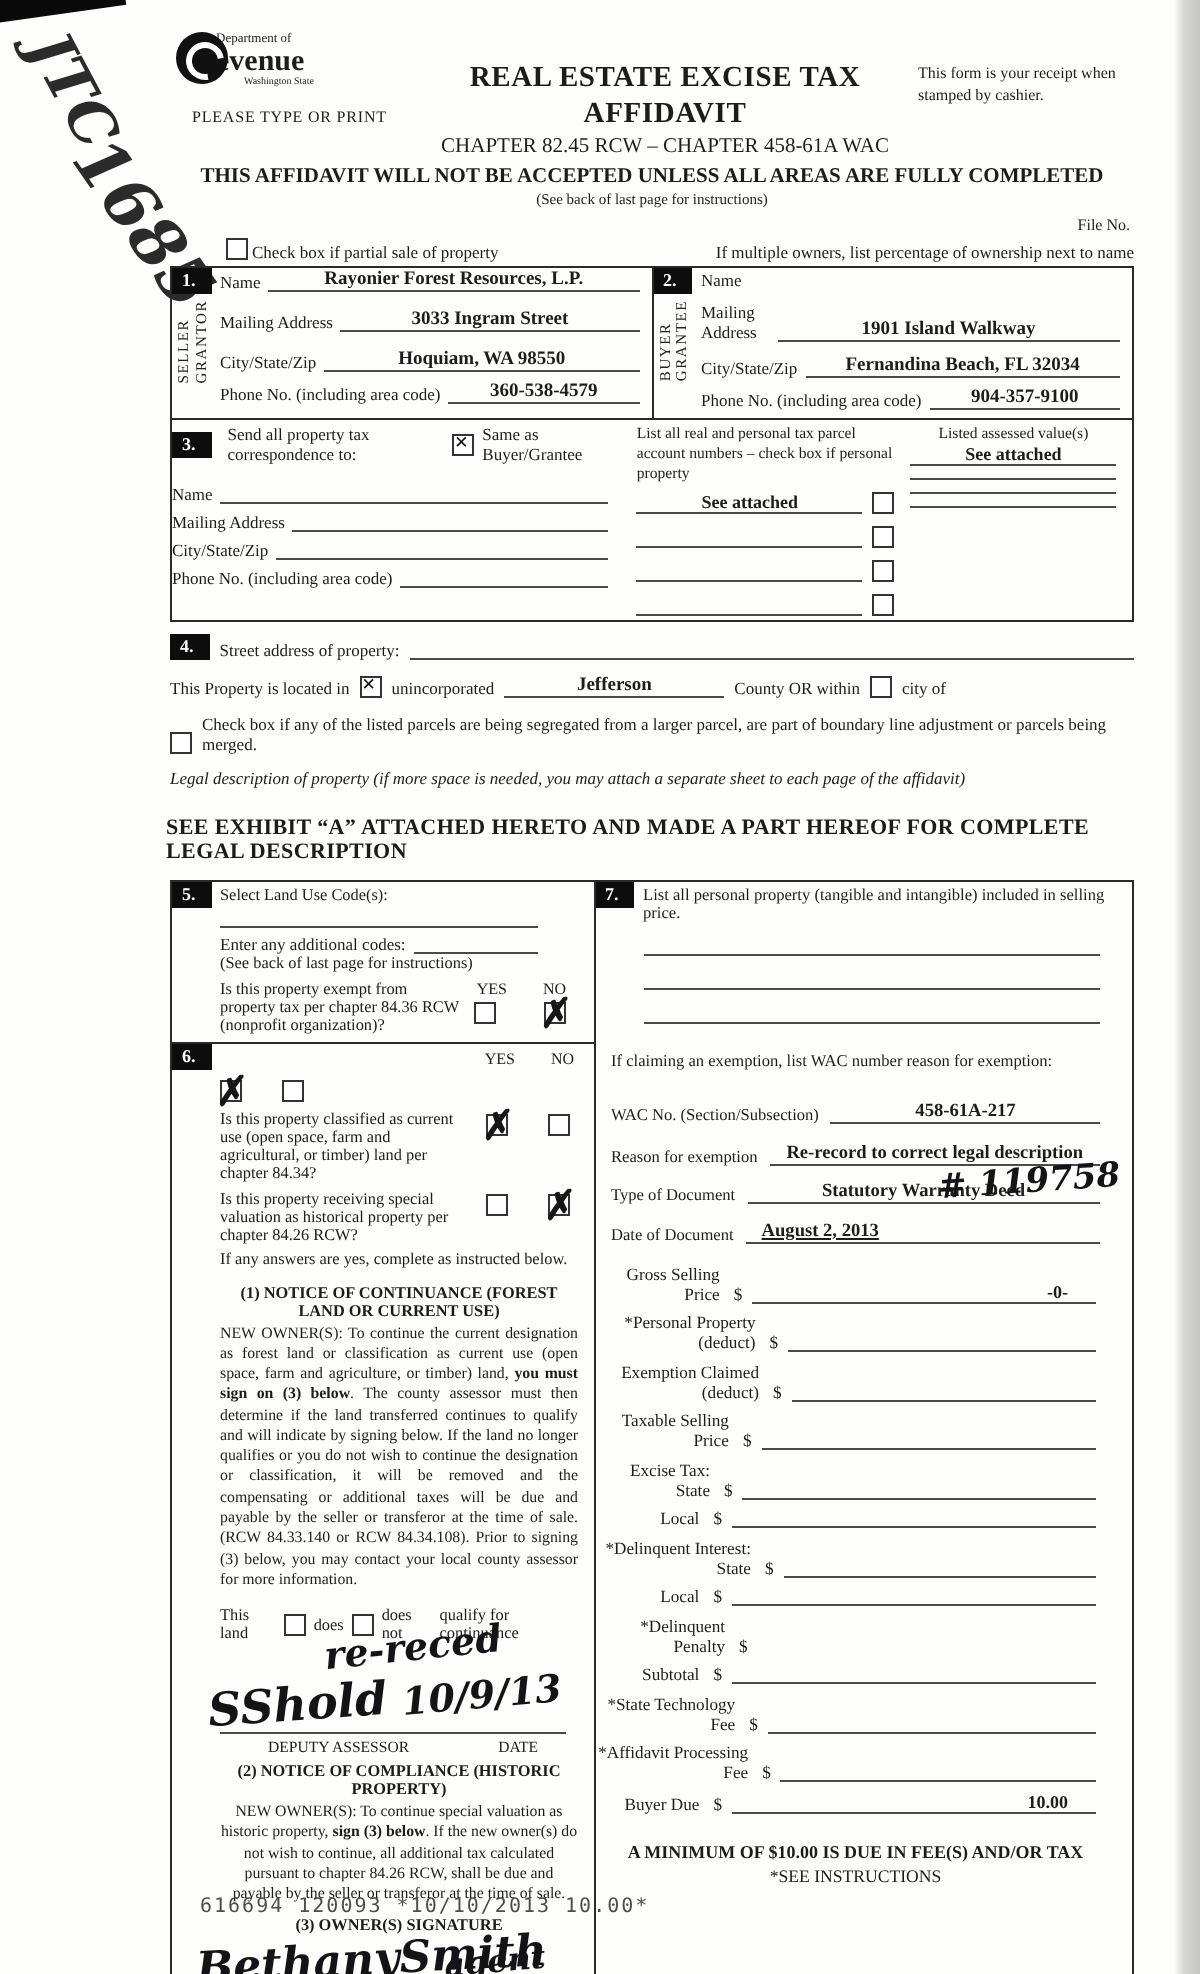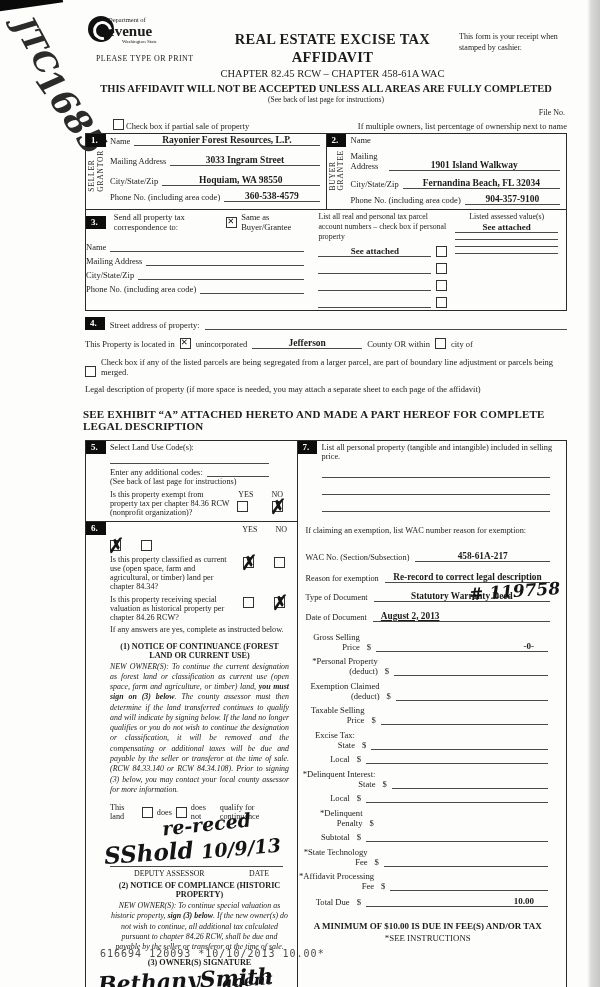--- a/index.html
+++ b/index.html
@@ -70,21 +70,21 @@
   .lcol{width:213px;flex:none;}
   .rcol{flex:1;border:1.5px solid #2a2a2a;margin-left:-1.5px;padding:2px 8px 4px 0;position:relative;}
   .box5,.box6{border:1.5px solid #2a2a2a;position:relative;padding:2px 8px 4px 24px;font-size:8.2px;}
   .box5 .badge,.box6 .badge,.rcol .badge{position:absolute;left:0;top:0;}
   .box6{border-top:none;}
   .yn{display:flex;gap:18px;font-size:8px;justify-content:flex-end;margin-right:2px;}
   .qrow{display:flex;margin-top:4px;}
   .qtxt{flex:1;padding-right:6px;}
   .qboxes{display:flex;gap:20px;align-items:flex-start;padding-top:2px;margin-right:4px;}
   .noticehdr{text-align:center;font-weight:bold;font-size:8.2px;margin-top:8px;}
-  .para{font-size:7.9px;text-align:justify;line-height:1.3;margin-top:2px;font-style:italic;}
+  .para{font-size:7.9px;text-align:justify;line-height:1.3;margin-top:2px;}
   .center{text-align:center;}
   .sigzone{position:relative;height:58px;}
   .sigline2{position:absolute;bottom:12px;left:0;right:6px;border-bottom:1px solid #4a4a48;}
   .deplbls{position:absolute;bottom:1px;left:0;right:6px;display:flex;justify-content:space-between;font-size:7.8px;}
   .ownsig{position:relative;height:54px;}
   
   .r7{padding-left:24px;font-size:8.3px;}
   .rline{border-bottom:1px solid #4a4a48;height:12px;margin:4px 8px 0 0;}
   .wacrow{display:flex;align-items:flex-end;margin-top:7px;padding-left:8px;}
   .waclbl{font-size:8.3px;flex:none;}
@@ -263,21 +263,21 @@
         <span>unincorporated</span>
         <span class="uline val" style="width:110px;">Jefferson</span>
         <span style="font-weight:normal;">County OR  within</span>
         <span class="cb print"></span>
         <span>city of</span>
       </div>
       <div class="s4row" style="margin-top:8px;">
         <span class="cb print"></span>
         <span>Check box if any of the listed parcels are being segregated from a larger parcel, are part of boundary line adjustment or parcels being merged.</span>
       </div>
-      <div style="margin-top:7px;">Legal description of property (if more space is needed, you may attach a separate sheet to each page of the affidavit)</div>
+      <div style="margin-top:7px;font-style:italic;">Legal description of property (if more space is needed, you may attach a separate sheet to each page of the affidavit)</div>
     </div>
 
     <div class="exhibit">SEE EXHIBIT “A” ATTACHED HERETO AND MADE A PART HEREOF FOR COMPLETE LEGAL DESCRIPTION</div>
 
     <div class="cols">
       <div class="lcol">
 
         <div class="box5">
           <span class="badge">5.</span>
           <div>Select Land Use Code(s):</div>
@@ -447,21 +447,21 @@
               <span class="feelbl">*State Technology Fee</span>
               <span class="dollar">$</span>
               <span class="fline"></span>
             </div>
           <div class="feerow">
               <span class="feelbl">*Affidavit Processing Fee</span>
               <span class="dollar">$</span>
               <span class="fline"></span>
             </div>
           <div class="feerow">
-              <span class="feelbl">Total Due</span>
+              <span class="feelbl">Buyer Due</span>
               <span class="dollar">$</span>
               <span class="fline">10.00</span>
             </div>
         </div>
 
         <div class="minnote">A MINIMUM OF $10.00 IS DUE IN FEE(S) AND/OR TAX</div>
         <div class="seeinst">*SEE INSTRUCTIONS</div>
       </div>
     </div>
 

